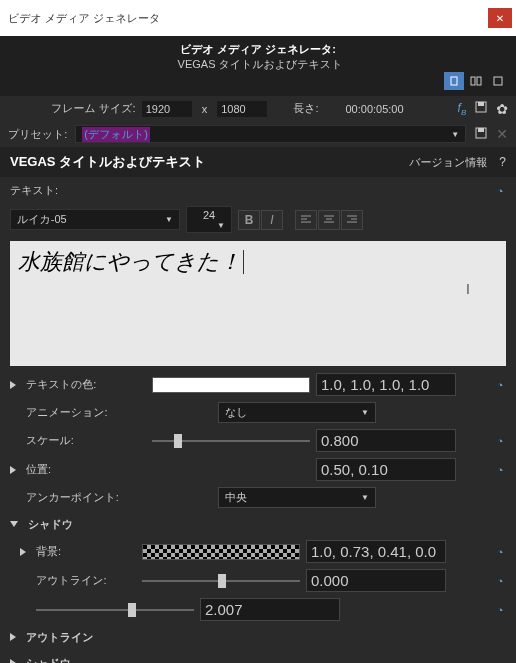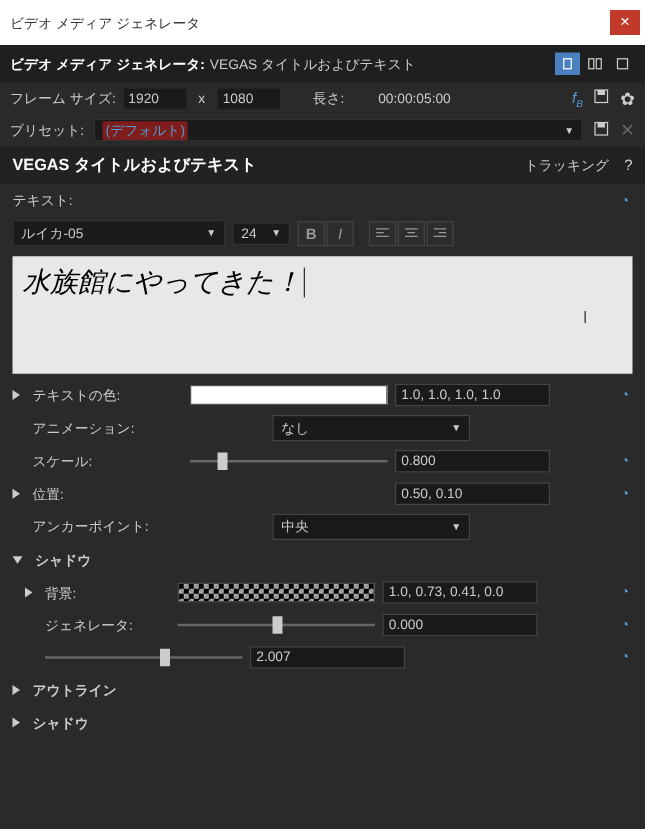--- a/index.html
+++ b/index.html
@@ -1,59 +1,59 @@
 <!DOCTYPE html>
 <html><head>
 <meta charset="utf-8">
 <style>
 * { box-sizing: border-box; margin: 0; padding: 0; font-family: "Meiryo", "MS PGothic", sans-serif; }
 body { background: #2a2a2a; color: #ccc; font-size: 11px; width: 516px; height: 663px; overflow: hidden; }
 .titlebar { background: #fff; height: 36px; display: flex; align-items: center; padding: 0 4px; }
 .titlebar-title { color: #333; font-size: 11px; flex: 1; padding-left: 4px; }
 .close-btn { background: #c0392b; color: #fff; width: 24px; height: 20px; display: flex; align-items: center; justify-content: center; cursor: pointer; font-size: 10px; }
-.header { background: #1f1f1f; padding: 6px 8px; display: flex; align-items: center; }
+.header { background: #1f1f1f; padding: 6px 8px; display: flex; align-items: center; flex-direction: column; }
 .header-label { color: #fff; font-weight: bold; font-size: 11px; }
 .header-sub { color: #ccc; margin-left: 4px; font-size: 11px; }
 .header-icons { margin-left: auto; display: flex; gap: 2px; }
 .hicon { width: 20px; height: 18px; display: flex; align-items: center; justify-content: center; cursor: pointer; font-size: 12px; color: #ccc; }
 .hicon.active { background: #4a7fc0; }
-.row { display: flex; align-items: center; padding: 4px 8px; gap: 6px; }
+.row { display: flex; align-items: center; padding: 4px 8px; gap: 6px; margin-left: 43px; }
 .lbl { color: #ccc; font-size: 11px; }
 .num-input { background: #1a1a1a; border: none; color: #ccc; padding: 2px 4px; width: 50px; font-size: 11px; }
 .x-sep { color: #ccc; padding: 0 4px; }
 .time-input { color: #ccc; font-size: 11px; padding-left: 21px; }
 .right-icons { margin-left: auto; display: flex; gap: 8px; align-items: flex-end; }
 .icon-btn { cursor: pointer; font-size: 14px; color: #ccc; }
 .preset-row { display: flex; align-items: center; padding: 4px 8px; gap: 8px; justify-content: center; }
 .preset-select { background: #1a1a1a; border: 1px solid #333; color: #4a9fd0; padding: 1px 6px; flex: 1; font-size: 11px; display: flex; align-items: center; height: 18px; }
-.preset-select .sel-text { background: #7f1d1d; padding: 0 2px; }
+.preset-select .sel-text { background: #701a75; padding: 0 2px; }
 .dropdown-arrow { margin-left: auto; color: #ccc; font-size: 8px; }
 .section-title { background: #222; padding: 6px 10px; display: flex; align-items: center; }
 .section-title-text { color: #fff; font-weight: bold; font-size: 13px; }
 .version { color: #ccc; margin-left: auto; font-size: 11px; }
 .qmark { color: #ccc; margin-left: 12px; font-size: 12px; }
 .text-label-row { display: flex; align-items: center; padding: 6px 10px; }
 .dot-icon { margin-left: auto; width: 12px; height: 12px; display: flex; align-items: center; justify-content: center; font-size: 11px; color: #5a9fd0; }
 .font-row { display: flex; align-items: center; padding: 2px 10px; gap: 6px; }
 .font-select { background: #1a1a1a; border: 1px solid #333; color: #ccc; padding: 2px 6px; width: 170px; display: flex; align-items: center; font-size: 11px; }
-.size-select { background: #1a1a1a; border: 1px solid #333; color: #ccc; padding: 2px 6px; width: 46px; display: flex; align-items: center; font-size: 11px; }
+.size-select { background: #1a1a1a; border: 1px solid #333; color: #ccc; padding: 2px 6px; width: 46px; display: flex; align-items: center; font-size: 11px; flex-direction: column; }
 .fmt-btn { background: #2d2d2d; border: 1px solid #444; width: 22px; height: 20px; display: flex; align-items: center; justify-content: center; font-size: 12px; color: #999; cursor: pointer; }
 .fmt-group { display: flex; gap: 1px; }
-.text-editor { background: #e8e8e8; margin: 6px 10px 4px 10px; height: 94px; padding: 6px 8px; color: #000; font-size: 22px; font-style: italic; font-family: serif; position: relative; }
+.text-editor { background: #e8e8e8; margin: 6px 10px 4px 10px; height: 125px; padding: 6px 8px; color: #000; font-size: 22px; font-style: italic; font-family: serif; position: relative; }
 .cursor { display: inline-block; width: 1px; height: 24px; background: #333; vertical-align: text-bottom; margin-left: 2px; }
 .text-caret-icon { position: absolute; right: 36px; top: 40px; font-size: 14px; color: #555; font-style: normal; font-family: sans-serif; }
 .prop-row { display: flex; align-items: center; padding: 3px 10px; gap: 6px; min-height: 26px; }
 .tri { display: inline-block; width: 0; height: 0; border-top: 4px solid transparent; border-bottom: 4px solid transparent; border-left: 6px solid #ccc; margin-right: 4px; cursor: pointer; }
 .tri.down { border-left: 4px solid transparent; border-right: 4px solid transparent; border-top: 6px solid #ccc; border-bottom: none; margin-right: 4px; }
 .prop-label { width: 120px; font-size: 11px; }
 .color-swatch { background: #fff; border: 1px solid #555; width: 158px; height: 16px; cursor: pointer; }
 .checker-swatch { width: 158px; height: 16px; border: 1px solid #555; cursor: pointer;
   background-image: linear-gradient(45deg,#aaa 25%,transparent 25%),linear-gradient(-45deg,#aaa 25%,transparent 25%),linear-gradient(45deg,transparent 75%,#aaa 75%),linear-gradient(-45deg,transparent 75%,#aaa 75%);
   background-size: 8px 8px; background-position: 0 0,0 4px,4px -4px,-4px 0; background-color: #000; }
-.val-input { background: #1a1a1a; border: 1px solid #444; color: #ccc; padding: 2px 4px; width: 124px; font-size: 11px; }
+.val-input { background: #1a1a1a; border: 1px solid #444; color: #ccc; padding: 2px 4px; width: 140px; font-size: 15px; }
 .dropdown { background: #1a1a1a; border: 1px solid #444; color: #ccc; padding: 2px 6px; width: 158px; display: flex; align-items: center; font-size: 11px; cursor: pointer; }
 .slider-wrap { width: 158px; height: 16px; position: relative; display: flex; align-items: center; }
 .slider-track { height: 2px; background: #666; width: 100%; }
 .slider-thumb { position: absolute; width: 8px; height: 14px; background: #ccc; top: 1px; cursor: pointer; }
 .indent { padding-left: 20px; }
 .spacer-col { width: 10px; }
 </style>
 </head>
 <body>
 
@@ -110,21 +110,21 @@
   </div>
   <span class="icon-btn"><svg width="14" height="14">
         <rect x="2" y="2" width="10" height="10" fill="none" stroke="#ccc"></rect>
         <rect x="4" y="2" width="6" height="4" fill="#ccc"></rect>
       </svg></span>
   <span class="icon-btn" style="color:#666">✕</span>
 </div>
 
 <div class="section-title">
   <span class="section-title-text">VEGAS タイトルおよびテキスト</span>
-  <span class="version">トラッキング</span>
+  <span class="version">バージョン情報</span>
   <span class="qmark">?</span>
 </div>
 
 <div class="text-label-row">
   <span class="lbl">テキスト:</span>
   <span class="dot-icon">◔</span>
 </div>
 
 <div class="font-row">
   <div class="font-select">
@@ -228,21 +228,21 @@
 <div class="prop-row indent">
   <span class="tri"></span>
   <span class="prop-label" style="width:100px">背景:</span>
   <div class="checker-swatch"></div>
   <input class="val-input" value="1.0, 0.73, 0.41, 0.0" style="">
   <span class="dot-icon">◔</span>
 </div>
 
 <div class="prop-row indent">
   <span class="spacer-col"></span>
-  <span class="prop-label" style="width:100px">ジェネレータ:</span>
+  <span class="prop-label" style="width:100px">アウトライン:</span>
   <div class="slider-wrap">
     <div class="slider-track"></div>
       <div class="slider-thumb" style="left:76px"></div>
   </div>
   <input class="val-input" value="0.000" style="">
   <span class="dot-icon">◔</span>
 </div>
 
 <div class="prop-row indent">
   <span class="spacer-col"></span>

